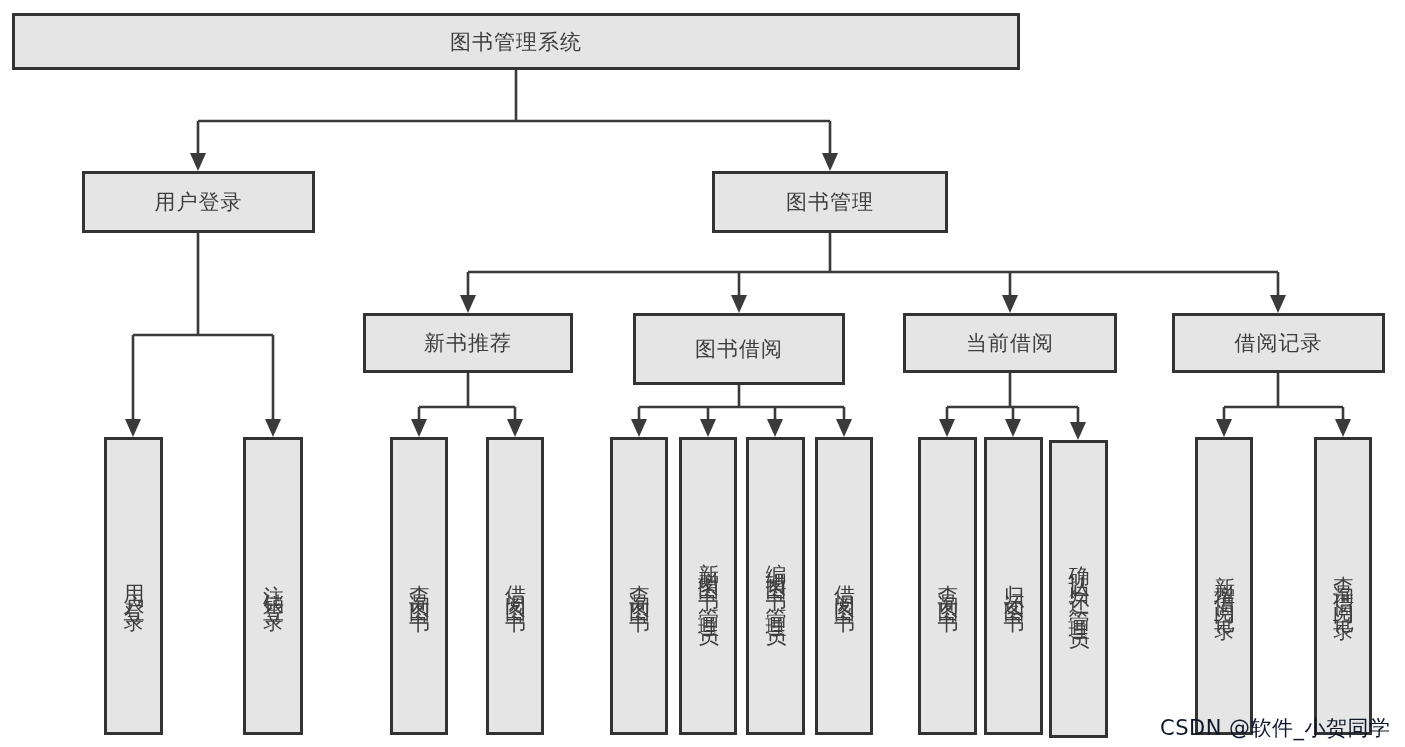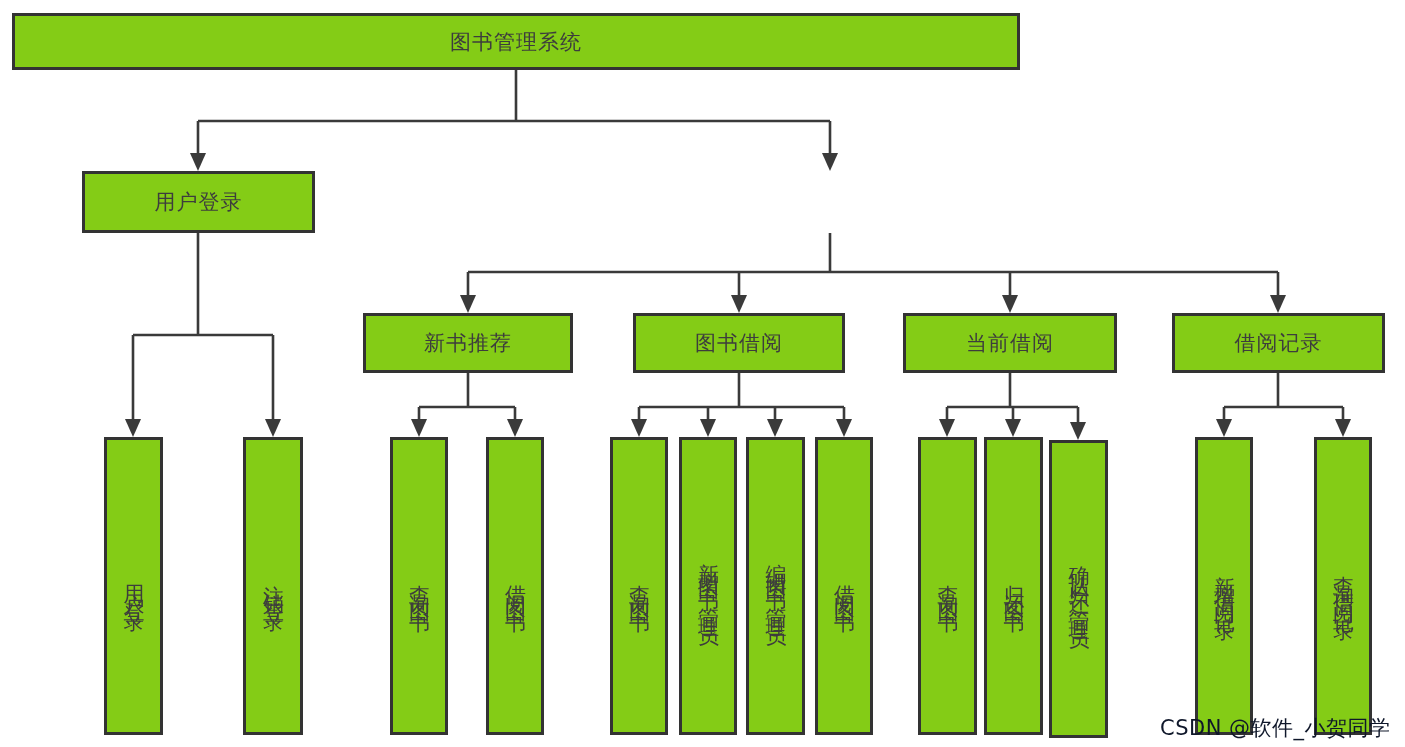--- a/index.html
+++ b/index.html
@@ -14,21 +14,21 @@
   .connectors {
     position: absolute;
     left: 0; top: 0;
     width: 1405px; height: 747px;
     z-index: 1;
   }
   .node {
     position: absolute;
     box-sizing: border-box;
     border: 3px solid #333333;
-    background: #84cc16;
+    background: #e5e5e5;
     color: #3d3d3d;
     display: flex;
     align-items: center;
     justify-content: center;
     z-index: 2;
   }
   .h-node { font-size: 21px; letter-spacing: 1px; }
   .v-node {
     writing-mode: vertical-rl;
     text-orientation: mixed;
@@ -93,25 +93,28 @@
     </g>
   </svg>
 
   <div class="node h-node" style="left:12px; top:13px; width:1008px; height:57px;">
     <span>图书管理系统</span>
   </div>
 
   <div class="node h-node" style="left:82px; top:171px; width:233px; height:62px;">
     <span>用户登录</span>
   </div>
+  <div class="node h-node" style="left:712px; top:171px; width:236px; height:62px;">
+    <span>图书管理</span>
+  </div>
 
   <div class="node h-node" style="left:363px; top:313px; width:210px; height:60px;">
     <span>新书推荐</span>
   </div>
-  <div class="node h-node" style="left:633px; top:313px; width:212px; height:60px;">
+  <div class="node h-node" style="left:633px; top:313px; width:212px; height:72px;">
     <span>图书借阅</span>
   </div>
   <div class="node h-node" style="left:1172px; top:313px; width:213px; height:60px;">
     <span>借阅记录</span>
   </div>
   <div class="node h-node" style="left:903px; top:313px; width:214px; height:60px;">
     <span>当前借阅</span>
   </div>
 
   <div class="node v-node" style="left:104px; top:437px; width:59px; height:298px;">

